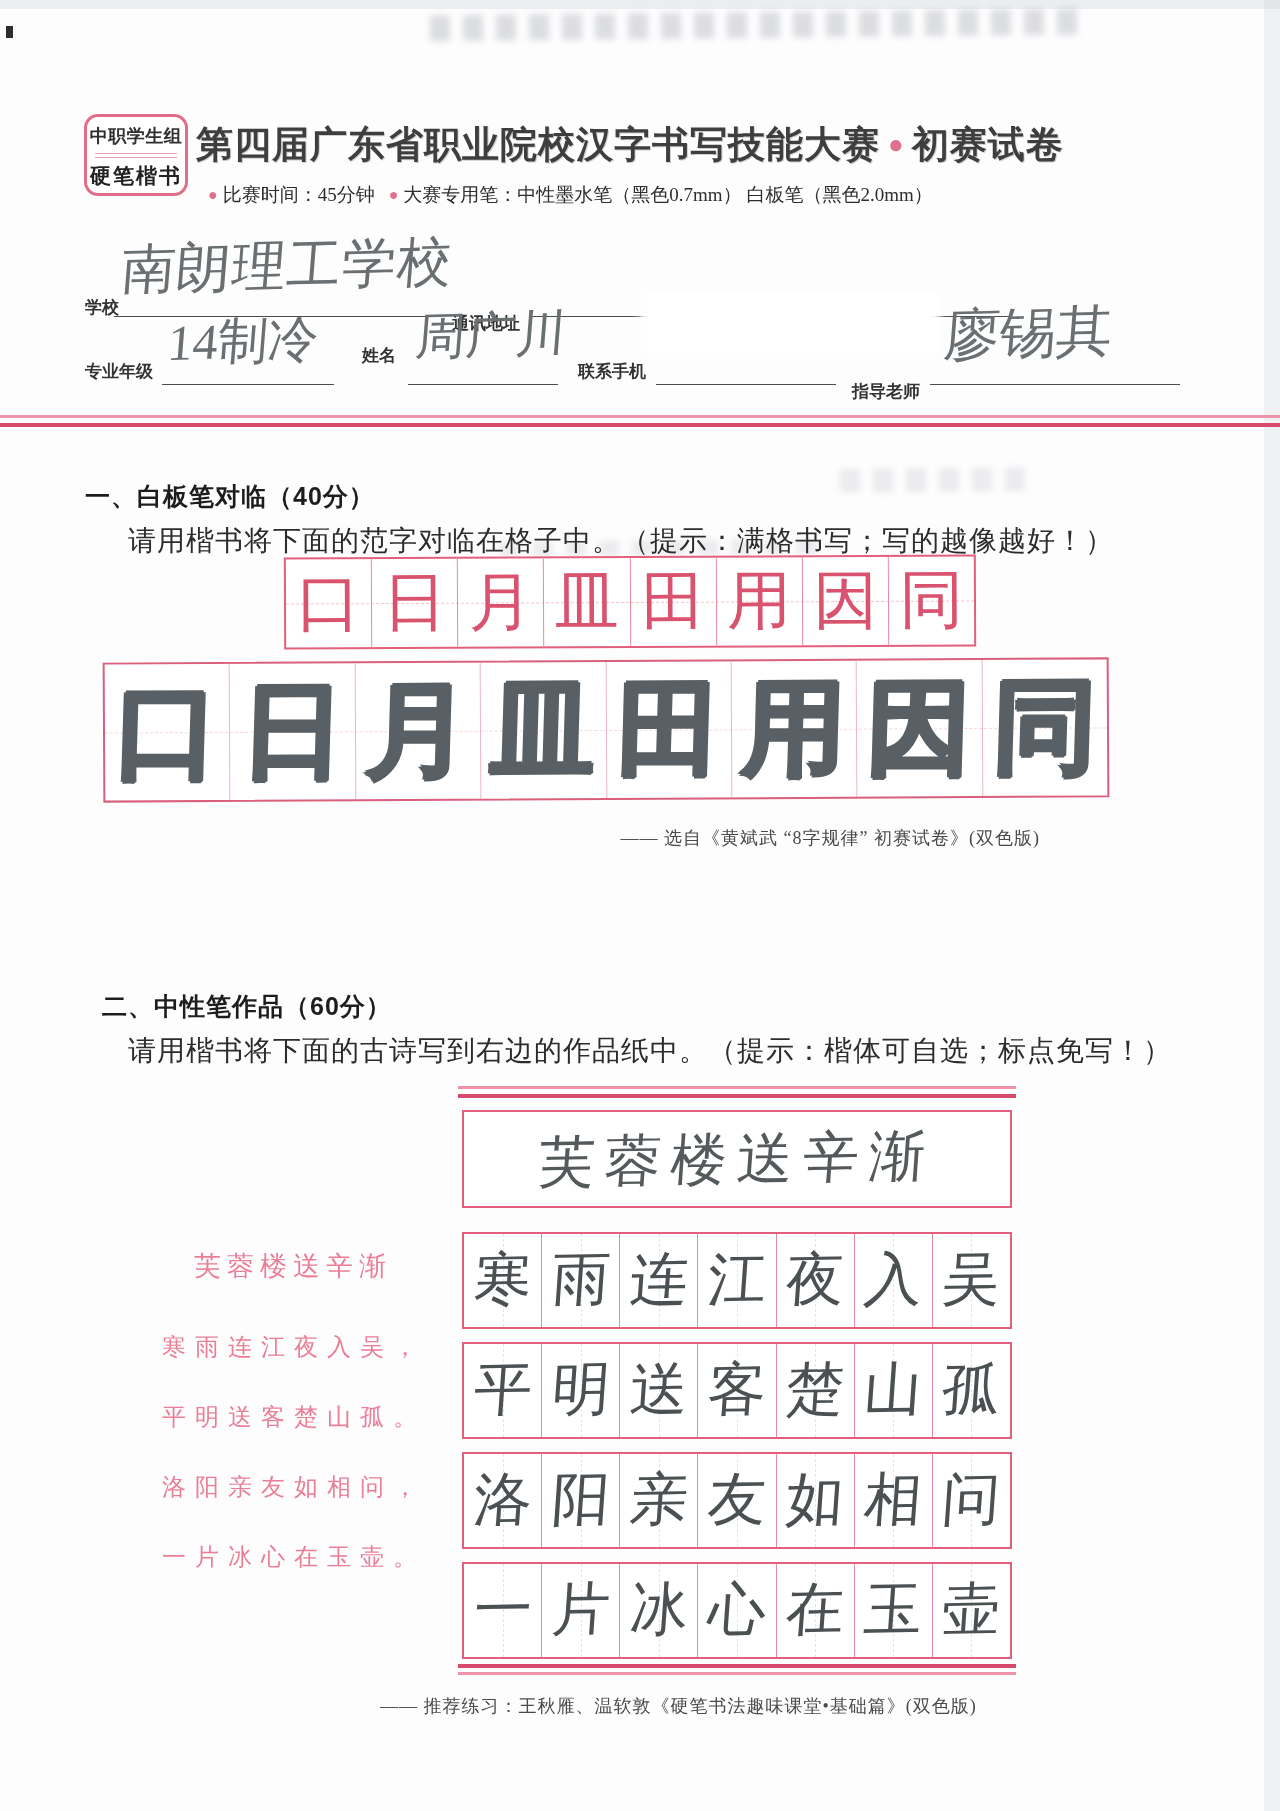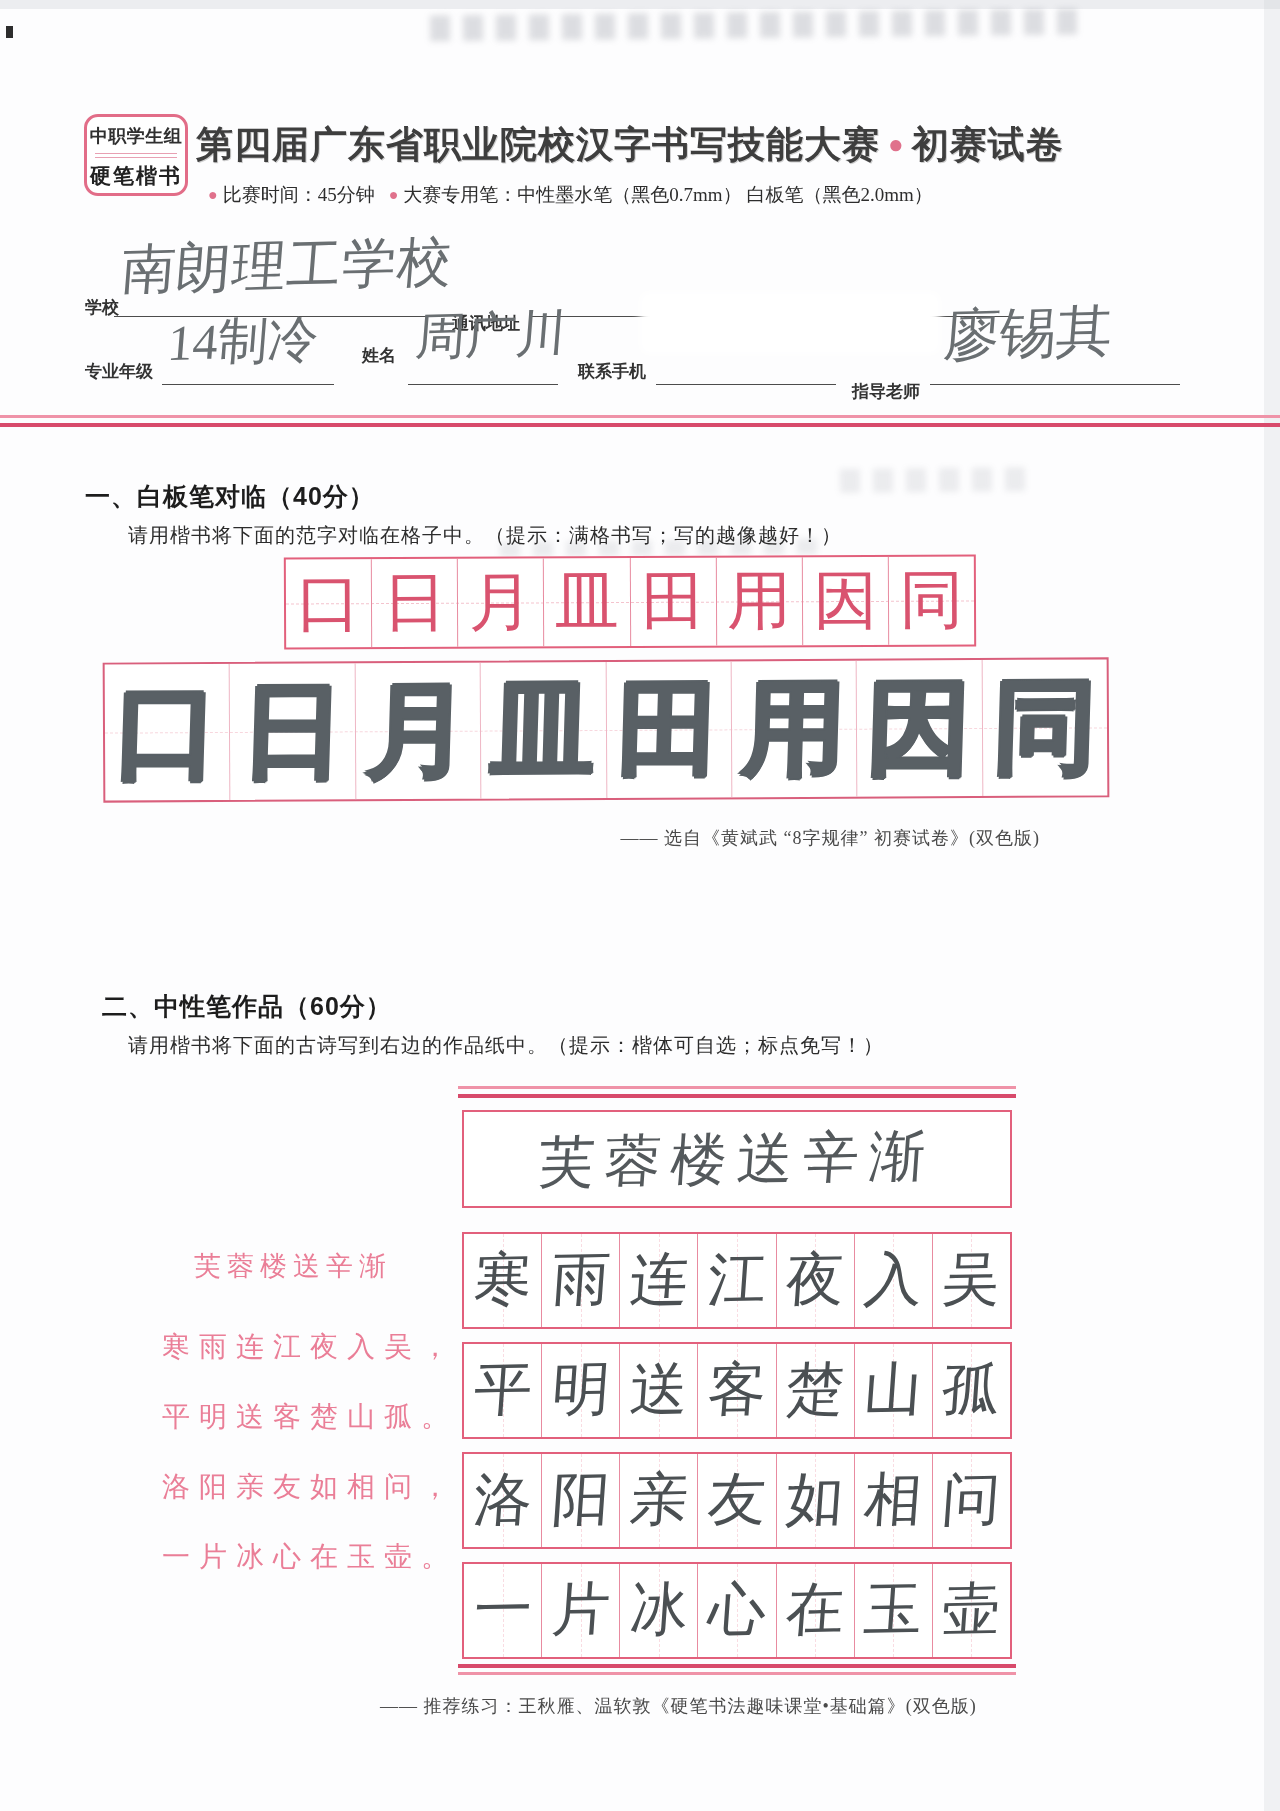--- a/index.html
+++ b/index.html
@@ -48,21 +48,21 @@
     position:absolute; font-family:"Liberation Serif", serif; color:#6a6f72;
     transform:skewX(-6deg) rotate(-1.5deg); white-space:nowrap;
   }
 
   
   .dline-thin { position:absolute; left:0; width:1280px; height:3px; background:#ef93a8; }
   .dline-thick { position:absolute; left:0; width:1280px; height:4px; background:#d84a6b; }
 
   
   .sec-heading { position:absolute; font-size:25px; font-weight:700; color:#1d1d1d; letter-spacing:1px; }
-  .sec-instr { position:absolute; font-family:"Liberation Serif", serif; font-size:20px; color:#2c2c2c; letter-spacing:1px; }
+  .sec-instr { position:absolute; font-family:"Liberation Serif", serif; font-size:28px; color:#2c2c2c; letter-spacing:1px; }
 
   
   .model-grid {
     position:absolute; left:284px; top:556px; width:692px; height:92px;
     border:2px solid #e2607c; display:flex; background:#fff; transform:rotate(-.25deg);
   }
   .model-cell { flex:1; border-right:1.5px solid #e88ba0; position:relative; text-align:center; }
   .model-cell:last-child { border-right:none; }
   .model-cell .ch {
     font-family:"Liberation Serif", serif; font-size:64px; line-height:88px; color:#d9536f;
@@ -81,21 +81,21 @@
     font-size:104px; line-height:134px; color:#596065;
     text-shadow:2px 0 0 currentColor, -2px 0 0 currentColor, 0 2px 0 currentColor,
                 0 -2px 0 currentColor, 1px 1px 0 currentColor;
     transform:skewX(-2deg);
   }
   .source-line { position:absolute; font-family:"Liberation Serif", serif; font-size:18px; color:#4a4a4a; letter-spacing:1px; }
 
   
   .poem { position:absolute; left:162px; top:1248px; width:310px; color:#ea7e97; font-family:"Liberation Serif", serif; }
   .poem-title { font-size:27px; letter-spacing:6px; margin-left:32px; margin-bottom:28px; }
-  .poem-line { font-size:28px; letter-spacing:9px; line-height:70px; white-space:nowrap; }
+  .poem-line { font-size:24px; letter-spacing:9px; line-height:70px; white-space:nowrap; }
 
   
   .work-topline-thin { position:absolute; left:458px; top:1086px; width:558px; height:2.5px; background:#ef93a8; }
   .work-topline-thick { position:absolute; left:458px; top:1094px; width:558px; height:4px; background:#d84a6b; }
   .work-title-box {
     position:absolute; left:462px; top:1110px; width:550px; height:98px;
     border:2px solid #e2607c; background:#fff; text-align:center;
   }
   .work-title-box .hand-title {
     display:inline-block; font-family:"Liberation Serif", serif; font-size:56px; line-height:94px;

